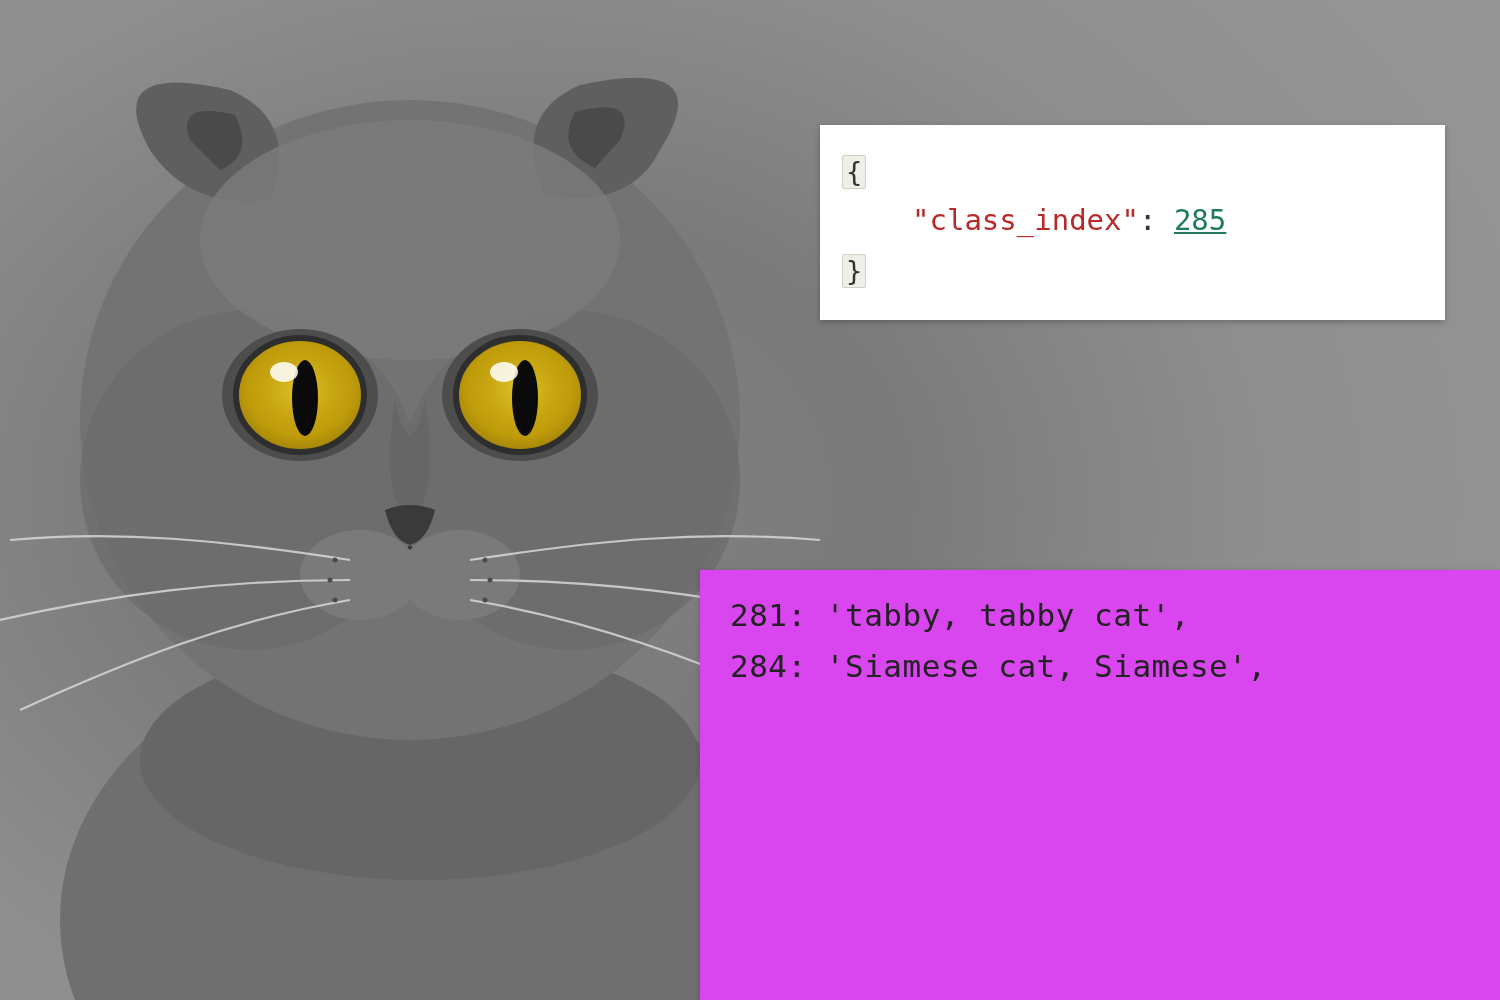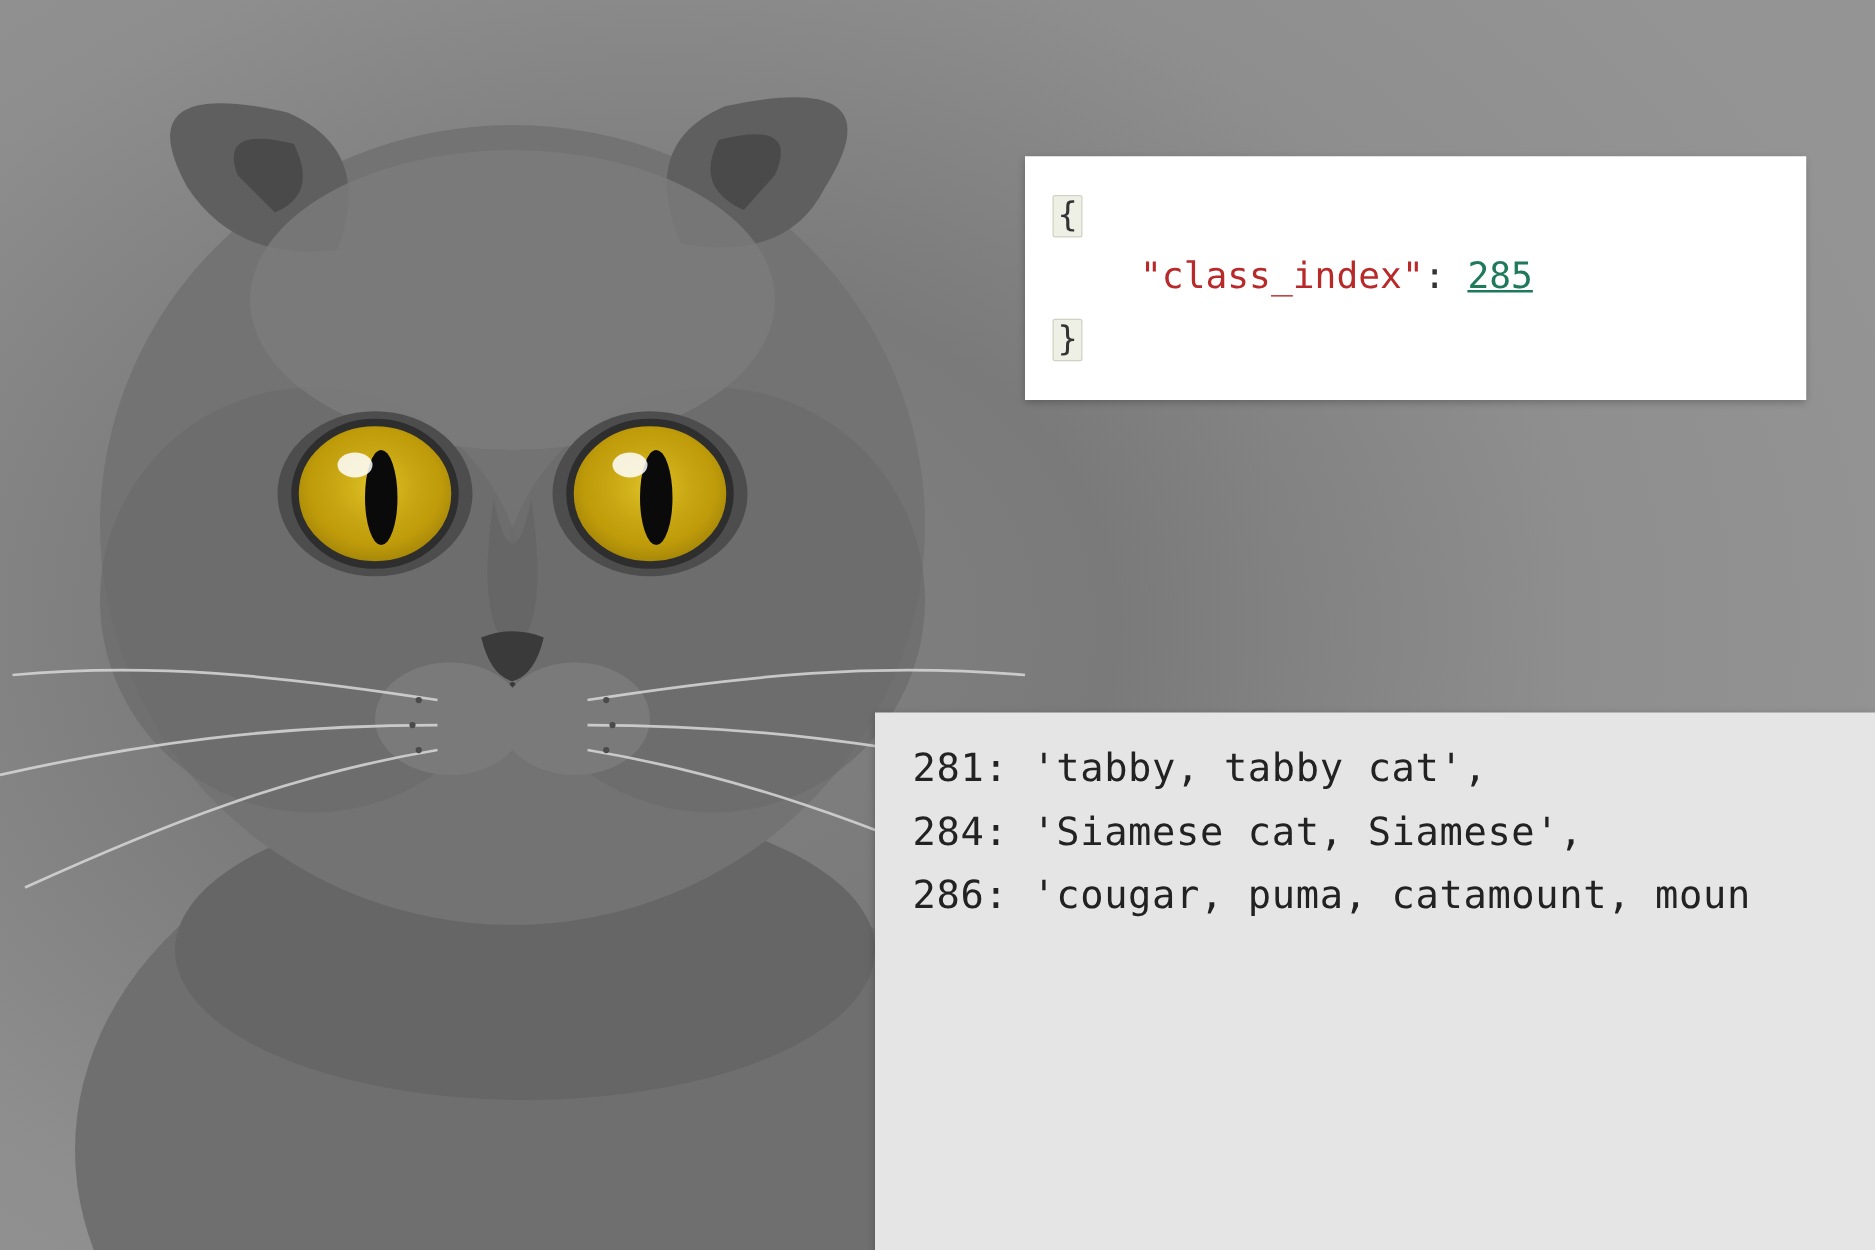--- a/index.html
+++ b/index.html
@@ -41,21 +41,21 @@
     .json-box .line-indent { padding-left: 70px; }
     .k { color: #b82a2a; }
     .v { color: #1f7a5a; text-decoration: underline; }
     .p { color: #333; }
 
     
     .class-list {
       position: absolute;
       right: 0; bottom: 0;
       width: 800px; height: 430px;
-      background: #e5e5e5;
+      background: #d946ef;
       padding: 20px 0 10px 30px;
       font-family: ui-monospace, Menlo, Consolas, monospace;
       font-size: 31px;
       line-height: 1.63;
       color: #222;
       letter-spacing: 0.5px;
       overflow: hidden;
       box-shadow: 0 2px 6px rgba(0,0,0,0.25);
     }
     .class-list .row { white-space: pre; }
@@ -146,14 +146,13 @@
     <span class="k">"class_index"</span><span class="p">: </span><span class="v">285</span>
   </div>
   <div>
     <span class="brace">}</span>
   </div>
 </div>
 
 <div class="class-list">
   <div class="row"><span>281: 'tabby, tabby cat',</span></div>
   <div class="row"><span>284: 'Siamese cat, Siamese',</span></div>
-  <div class="row"><span>286: 'cougar, puma, catamount, moun</span></div>
 </div>
 
 </body></html>

